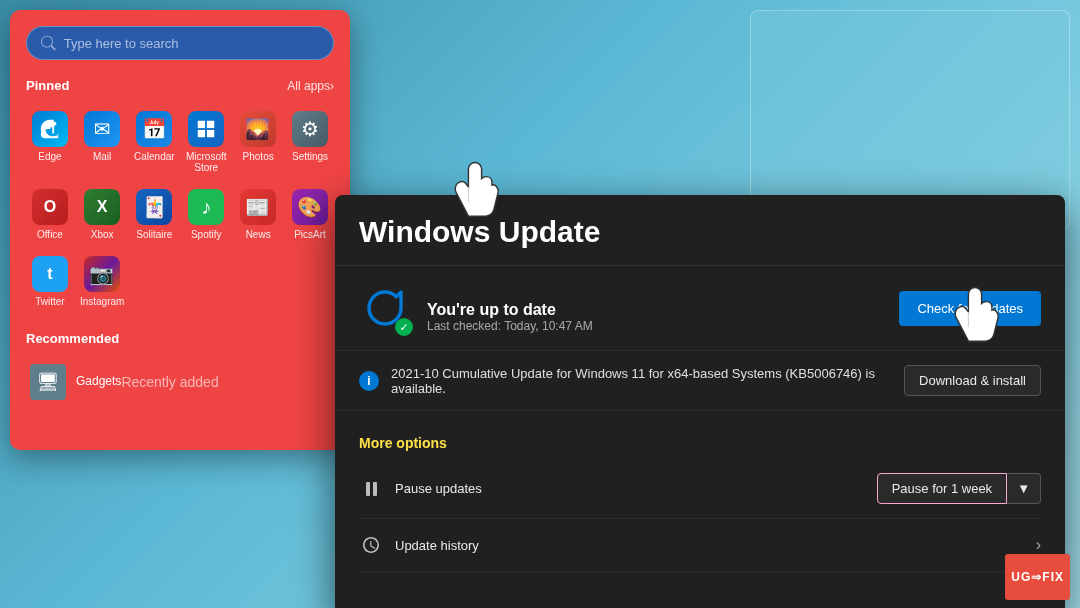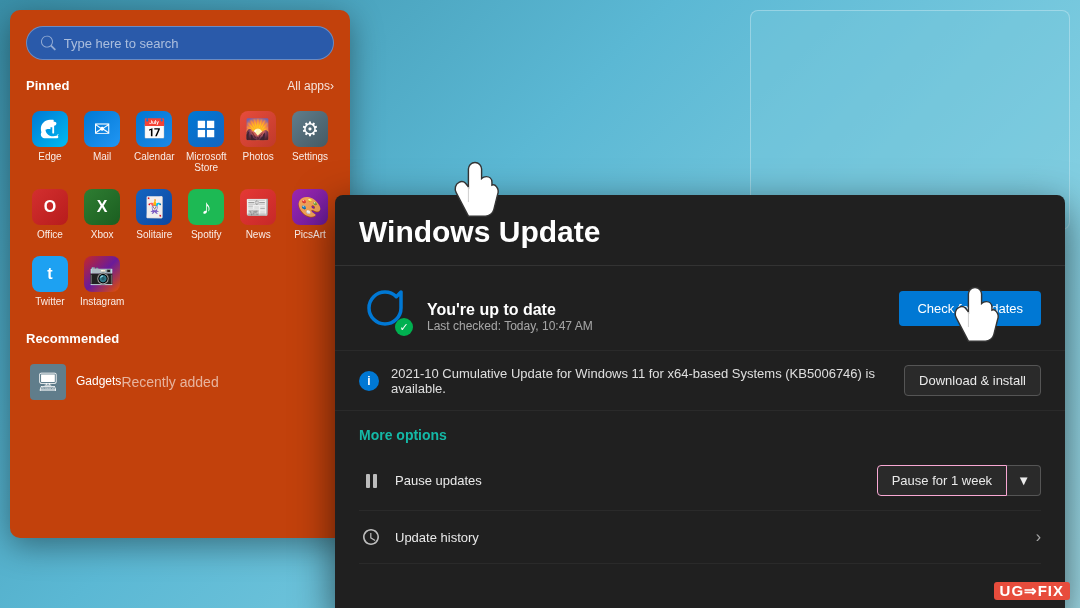--- a/index.html
+++ b/index.html
@@ -30,22 +30,22 @@
       border-radius: 8px;
       border: 1px solid rgba(255,255,255,0.3);
     }
 
     
     .start-menu {
       position: absolute;
       top: 10px;
       left: 10px;
       width: 340px;
-      height: 528px;
-      background: #c2410c;
+      height: 440px;
+      background: #ef4444;
       border-radius: 10px;
       padding: 16px;
       box-shadow: 0 8px 32px rgba(0,0,0,0.4);
     }
 
     .search-bar {
       display: flex;
       align-items: center;
       background: #2a5aaa;
       border-radius: 20px;
@@ -261,24 +261,25 @@
       border: 1px solid #555;
       border-radius: 4px;
       padding: 7px 14px;
       font-size: 13px;
       cursor: pointer;
       white-space: nowrap;
     }
 
     .more-options-section { padding: 16px 24px 0; }
     .more-options-title {
-      color: #14b8a6;
+      color: #fde047;
       font-size: 14px;
       font-weight: 600;
       margin-bottom: 8px;
+      margin-top: 8px;
     }
 
     .option-row {
       display: flex;
       align-items: center;
       justify-content: space-between;
       padding: 14px 0;
       border-bottom: 1px solid #2a2a2a;
     }
     .option-left {
@@ -350,23 +351,23 @@
       height: 80px;
     }
 
     
     .watermark {
       position: absolute;
       bottom: 8px;
       right: 10px;
       background: #e74c3c;
       color: white;
-      font-size: 15px;
+      font-size: 12px;
       font-weight: bold;
-      padding: 0 6px;
+      padding: 16px 6px;
       border-radius: 3px;
       letter-spacing: 1px;
     }
 
     
     .refresh-svg {
       width: 44px;
       height: 44px;
     }
 

